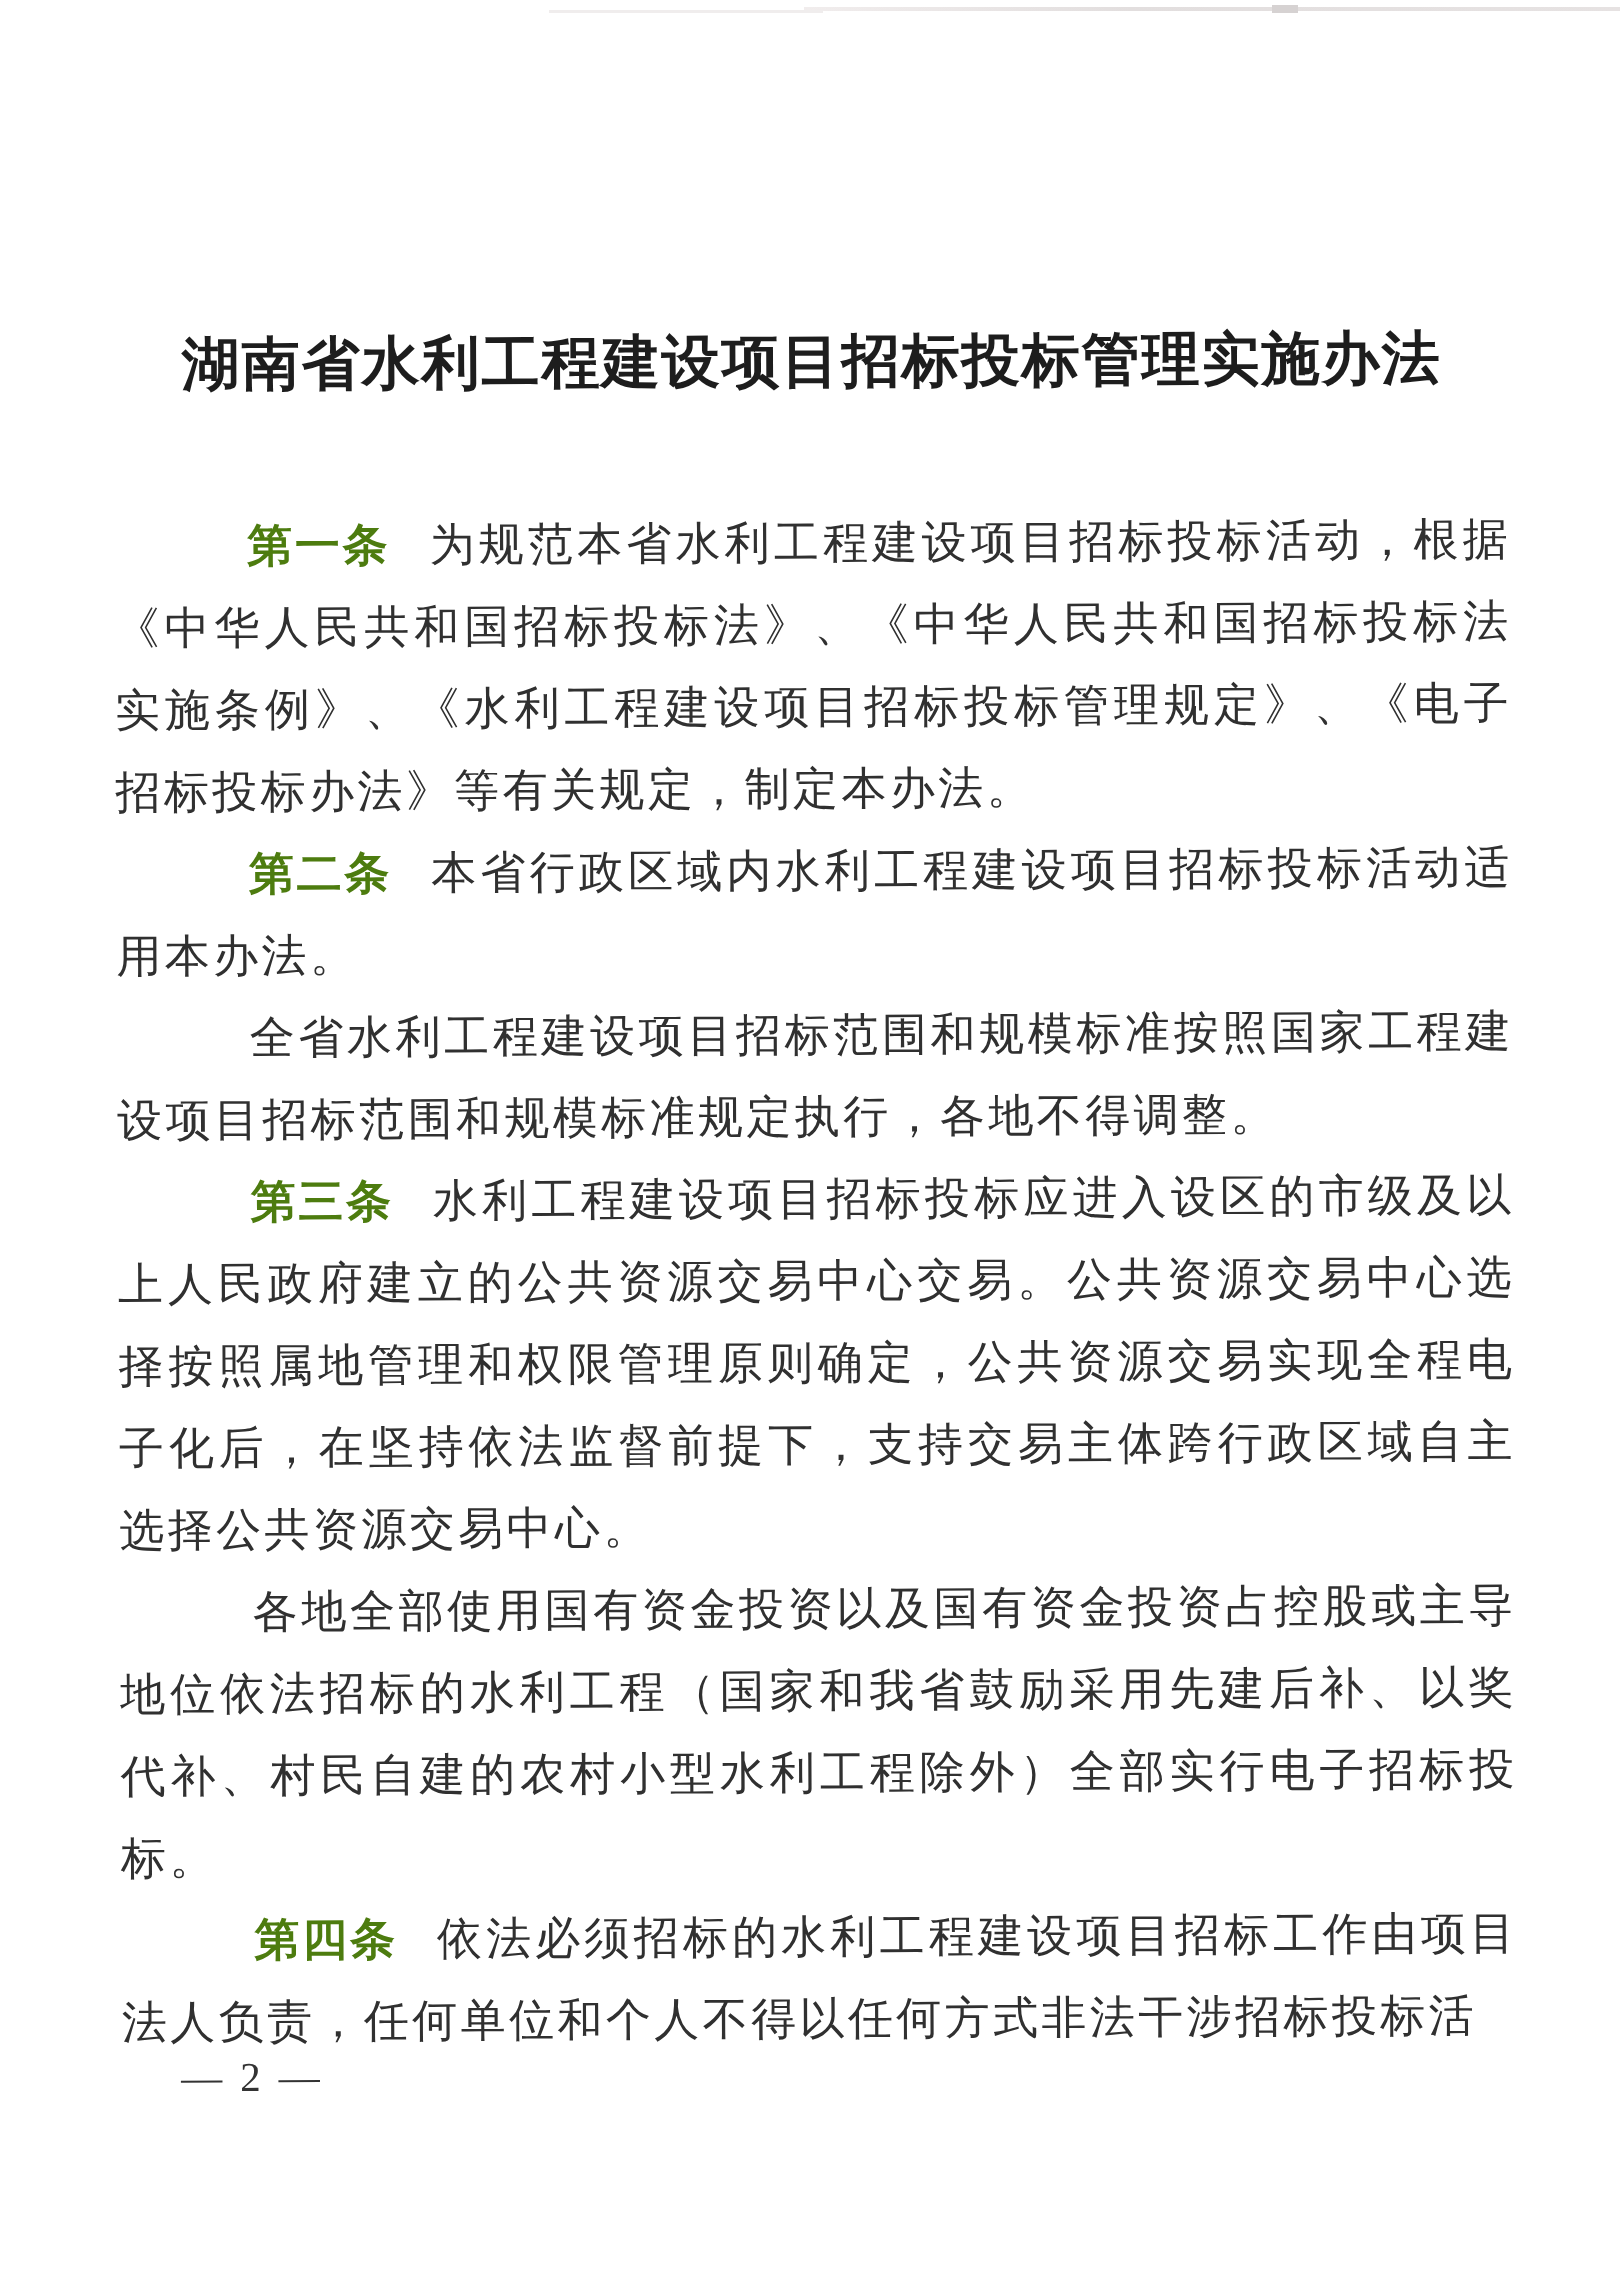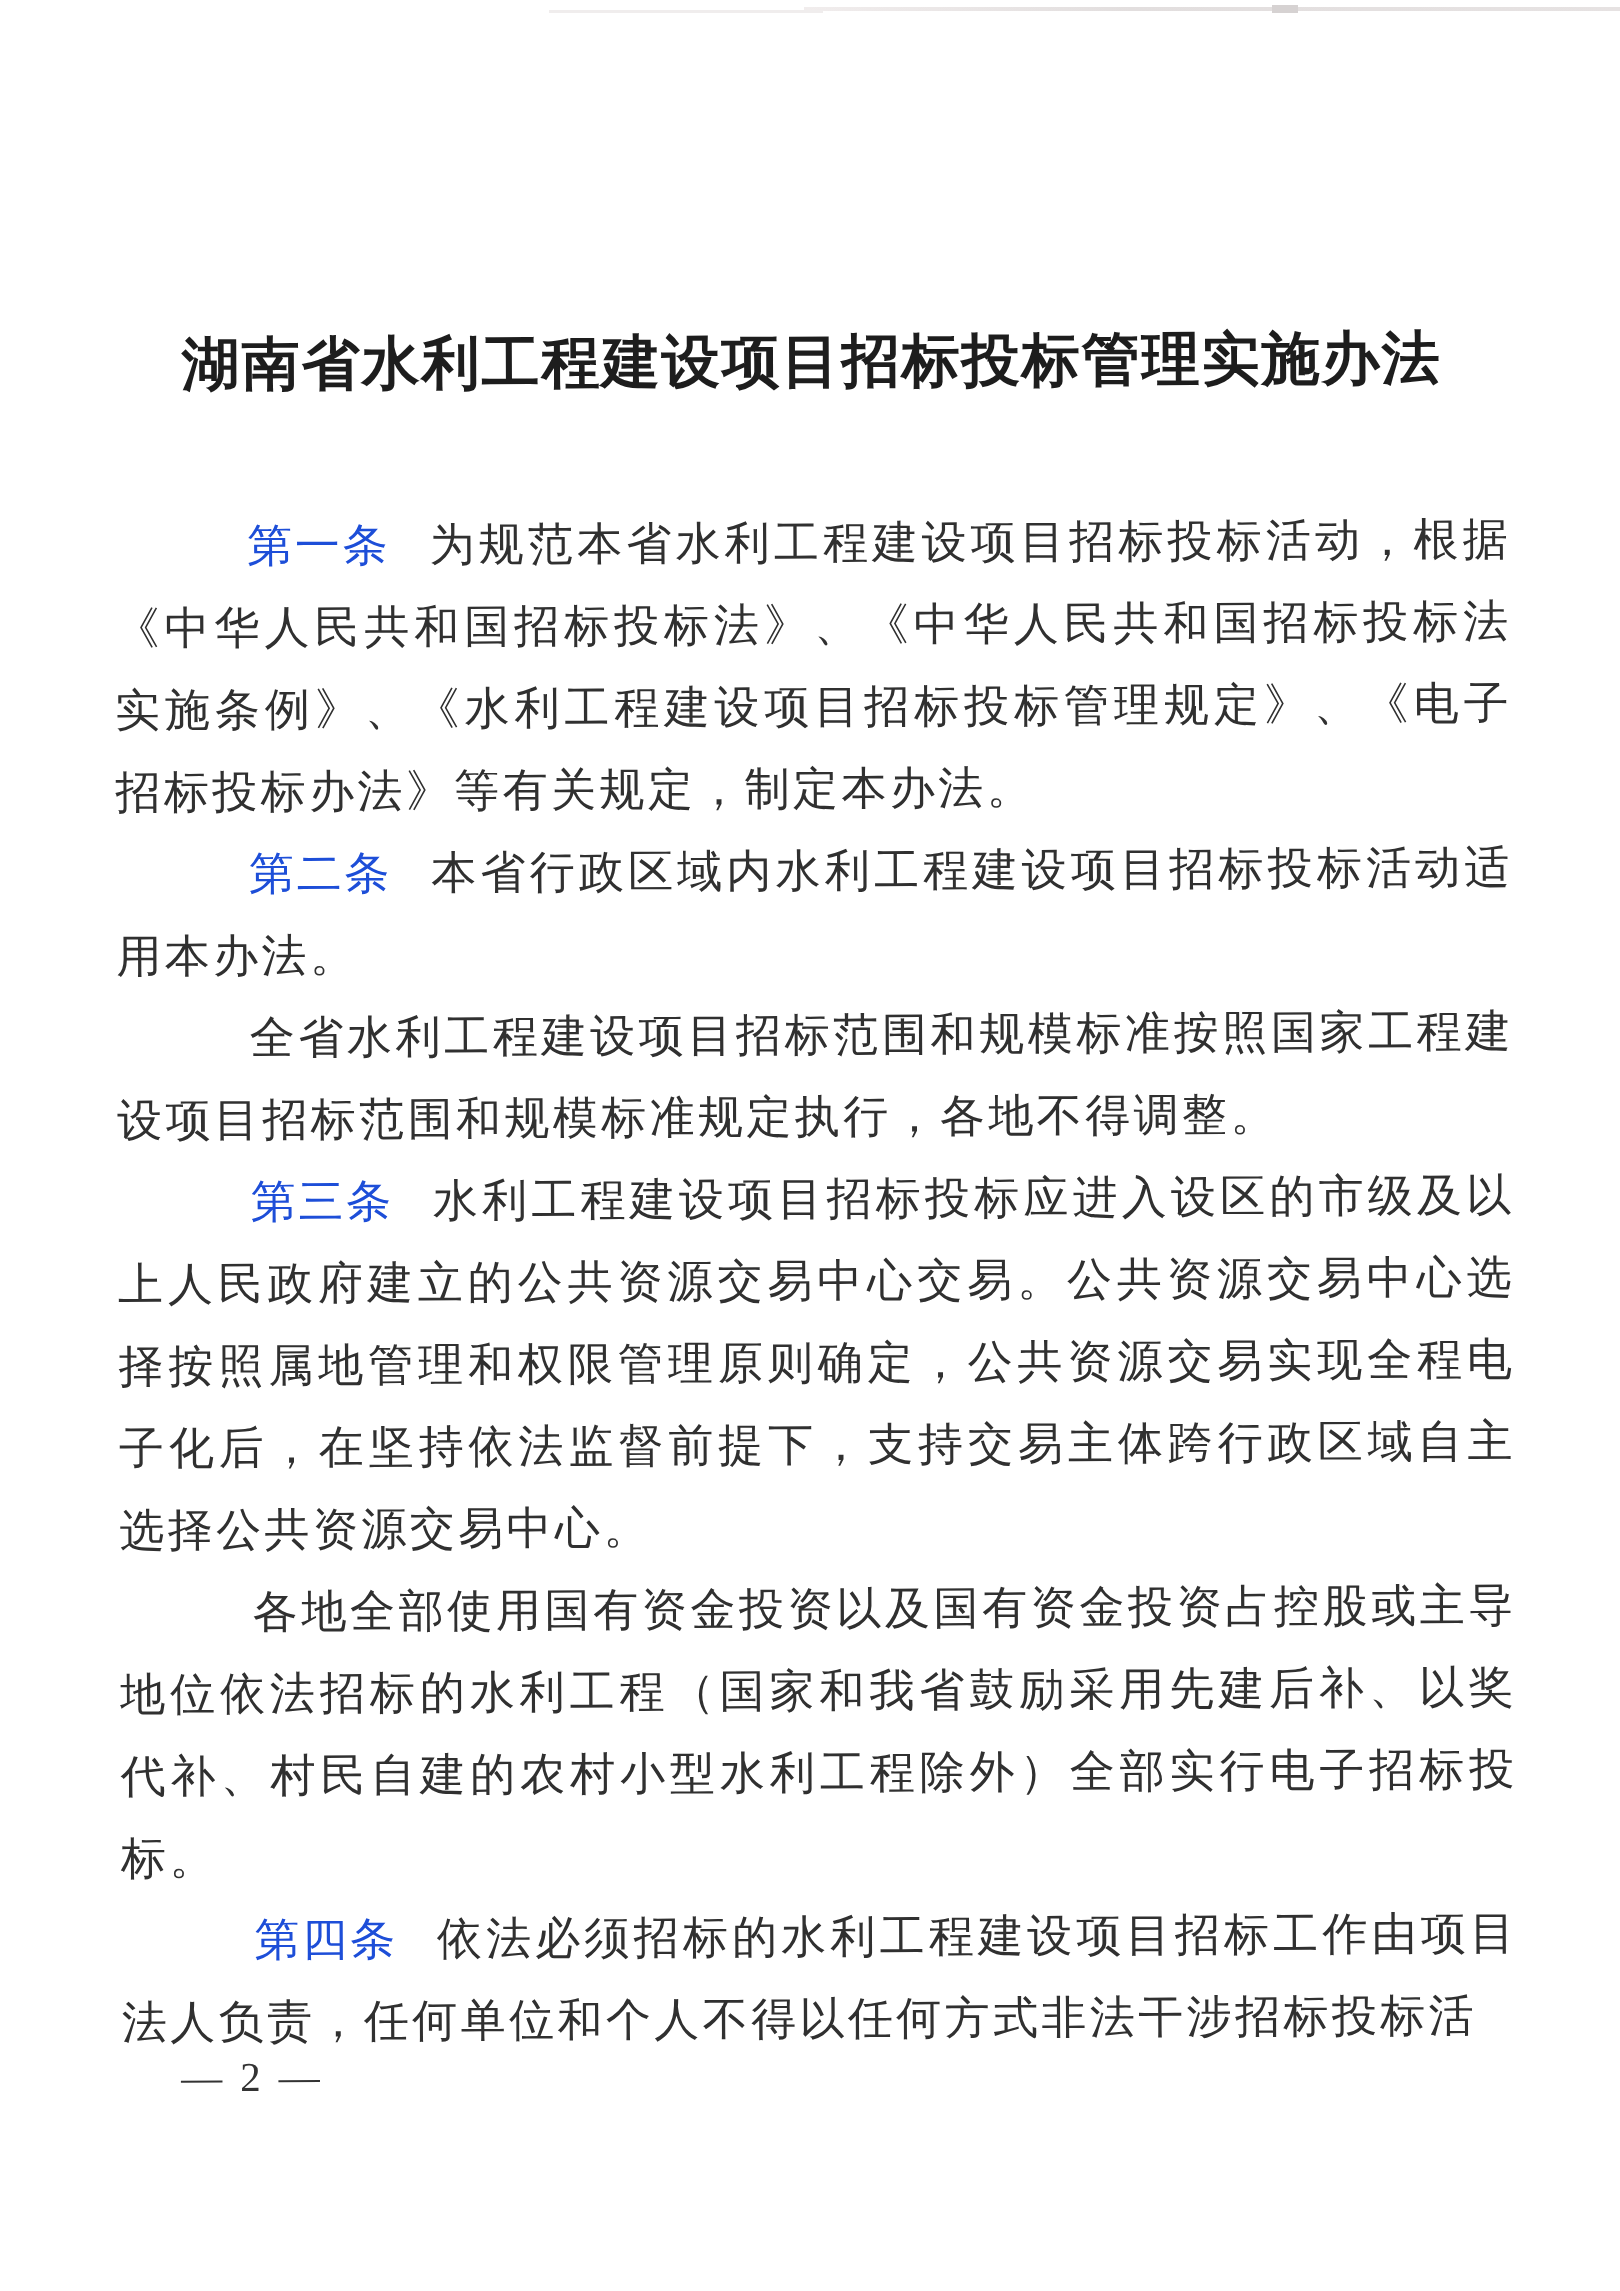--- a/index.html
+++ b/index.html
@@ -60,22 +60,22 @@
     text-align: justify;
     text-align-last: left;
     word-break: break-all;
     line-break: anywhere;
   }
   p.para {
     margin: 0;
     text-indent: 133px;
   }
   .article-no {
-    font-weight: normal;
-    color: #1d4ed8;
+    font-weight: bold;
+    color: #4d7c0f;
     letter-spacing: 2px;
     margin-right: 39px;
   }
   .page-number {
     margin-top: -7.8px;
     margin-left: 59px;
     font-size: 41px;
     line-height: 45px;
     letter-spacing: 3.9px;
     color: #333333;

